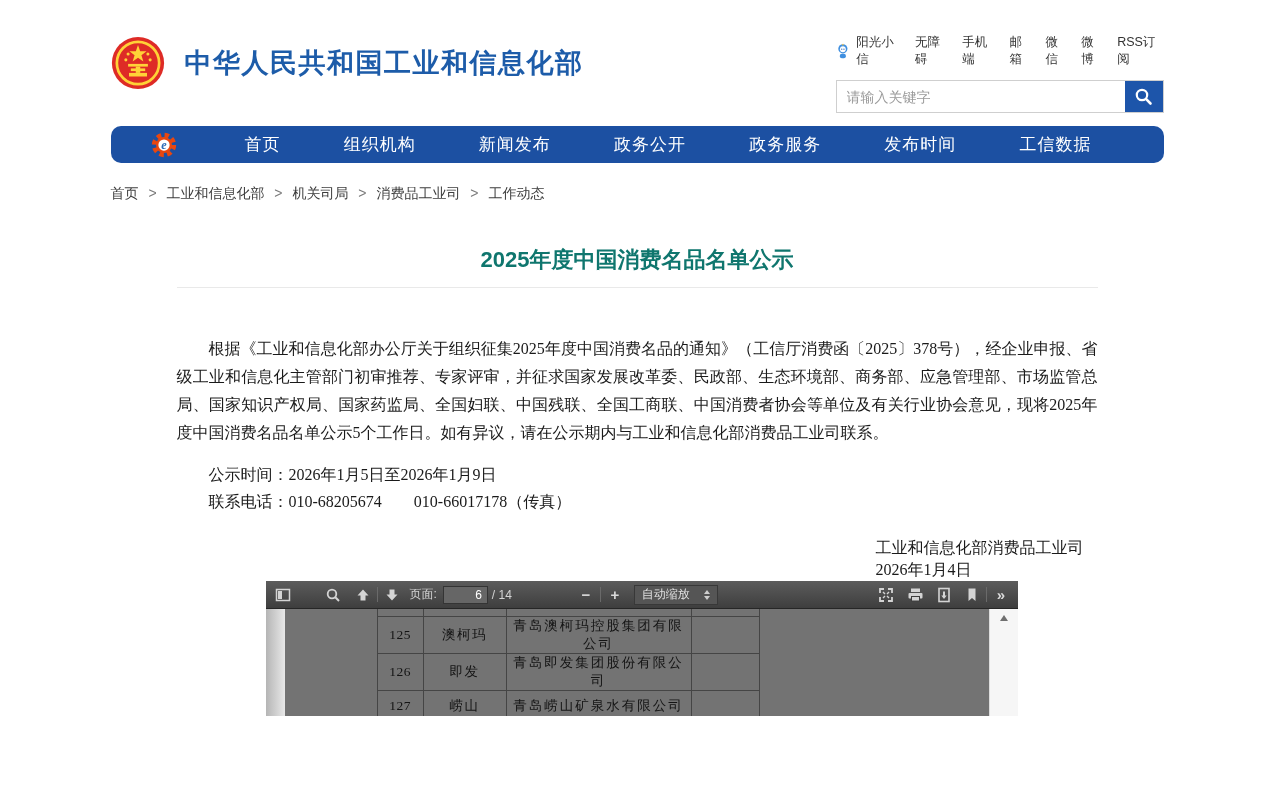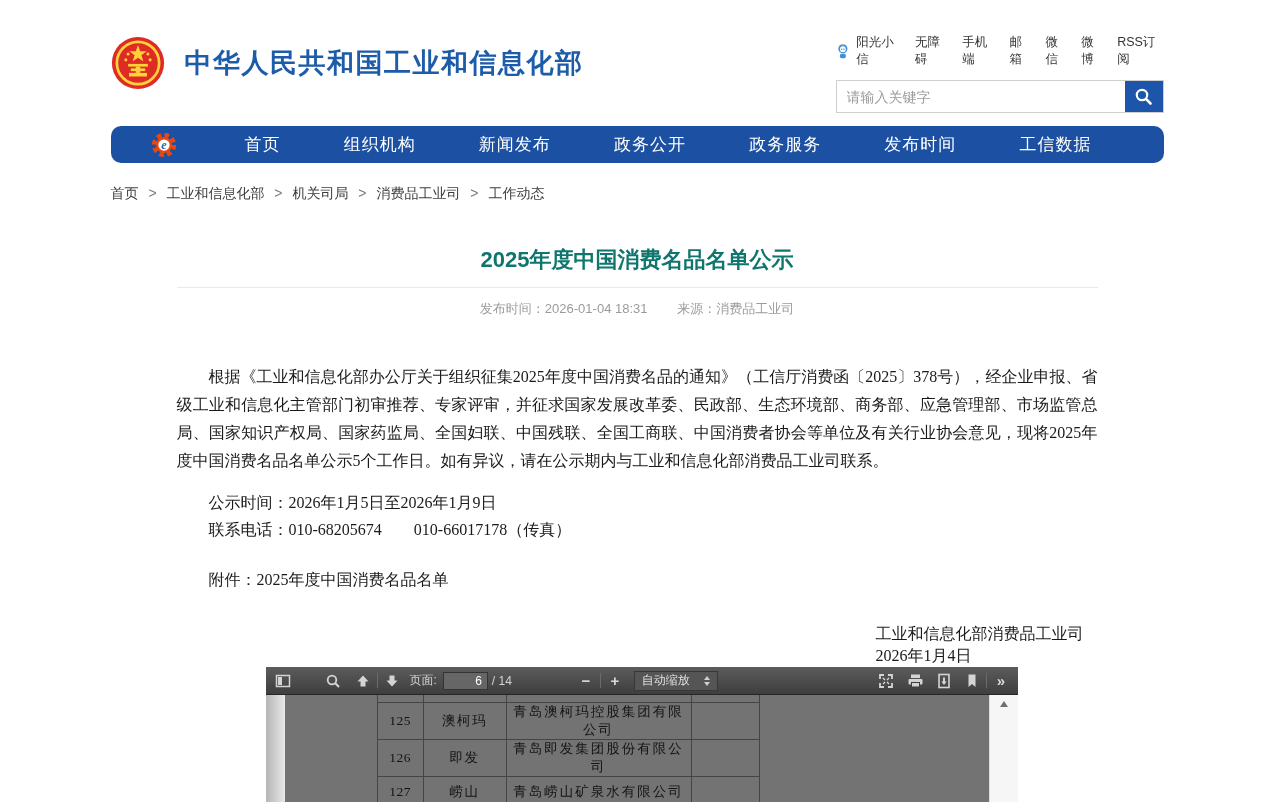--- a/index.html
+++ b/index.html
@@ -39,21 +39,21 @@
   .article { padding:0 66px; }
   .article-title { text-align:center; font-size:22px; font-weight:bold; color:#0f766e; margin-top:44px; line-height:30px; }
   .article-divider { border:none; border-top:1px solid #e9e9e9; margin:12px 0 0; height:0; }
   .article-meta { text-align:center; color:#9b9b9b; font-size:13px; margin-top:14px; line-height:14px; }
   .meta-src { margin-left:26px; }
   .serif { font-family:"Liberation Serif","DejaVu Serif",serif; }
   .para { margin-top:47px; font-size:16px; line-height:28px; text-align:justify; text-indent:2em; color:#1a1a1a; }
   .info-block { margin-top:14px; }
   .info-line { font-size:16px; line-height:27px; text-indent:2em; color:#1a1a1a; }
   .attachment { margin-top:26px; font-size:16px; line-height:22px; text-indent:2em; color:#1a1a1a; }
-  .signature { margin:32px 14px 0 auto; width:max-content; font-size:16px; line-height:22px; color:#1a1a1a; text-align:left; }
+  .signature { margin:22px 14px 0 auto; width:max-content; font-size:16px; line-height:22px; color:#1a1a1a; text-align:left; }
 
   
   .pdf-viewer { margin-left:155px; width:752px; }
   .pdf-toolbar {
     height:28px; background:linear-gradient(#5c5c5c,#3e3e3e); border-bottom:1px solid #262626;
     display:flex; align-items:center; color:#d4d4d4; font-size:12px; padding:0 5px;
   }
   .tbtn { min-width:24px; height:22px; display:flex; align-items:center; justify-content:center; cursor:pointer; border-radius:2px; }
   .tsep { width:1px; height:15px; background:#2e2e2e; border-right:1px solid #6a6a6a; margin:0 2px; }
   .tlabel { margin:0 2px 0 6px; color:#d4d4d4; }
@@ -169,32 +169,27 @@
     <a>机关司局</a>
     <span class="crumb-sep">&gt;</span>
     <a>消费品工业司</a>
     <span class="crumb-sep">&gt;</span>
     <a>工作动态</a>
   </div>
 
   <div class="article">
     <div class="article-title">2025年度中国消费名品名单公示</div>
     <hr class="article-divider">
-    <div class="article-meta">
-      <span>发布时间：2026-01-04 18:31</span>
-      <span class="meta-src">来源：消费品工业司</span>
-    </div>
 
     <div class="article-body serif">
       <div class="para">根据《工业和信息化部办公厅关于组织征集2025年度中国消费名品的通知》（工信厅消费函〔2025〕378号），经企业申报、省级工业和信息化主管部门初审推荐、专家评审，并征求国家发展改革委、民政部、生态环境部、商务部、应急管理部、市场监管总局、国家知识产权局、国家药监局、全国妇联、中国残联、全国工商联、中国消费者协会等单位及有关行业协会意见，现将2025年度中国消费名品名单公示5个工作日。如有异议，请在公示期内与工业和信息化部消费品工业司联系。</div>
       <div class="info-block">
         <div class="info-line">公示时间：2026年1月5日至2026年1月9日</div>
         <div class="info-line">联系电话：010-68205674　　010-66017178（传真）</div>
       </div>
-      <div class="attachment">附件：2025年度中国消费名品名单</div>
       <div class="signature">
         <div>工业和信息化部消费品工业司</div>
         <div>2026年1月4日</div>
       </div>
     </div>
   </div>
 
   <div class="pdf-viewer">
     <div class="pdf-toolbar">
       <div class="tbtn">

